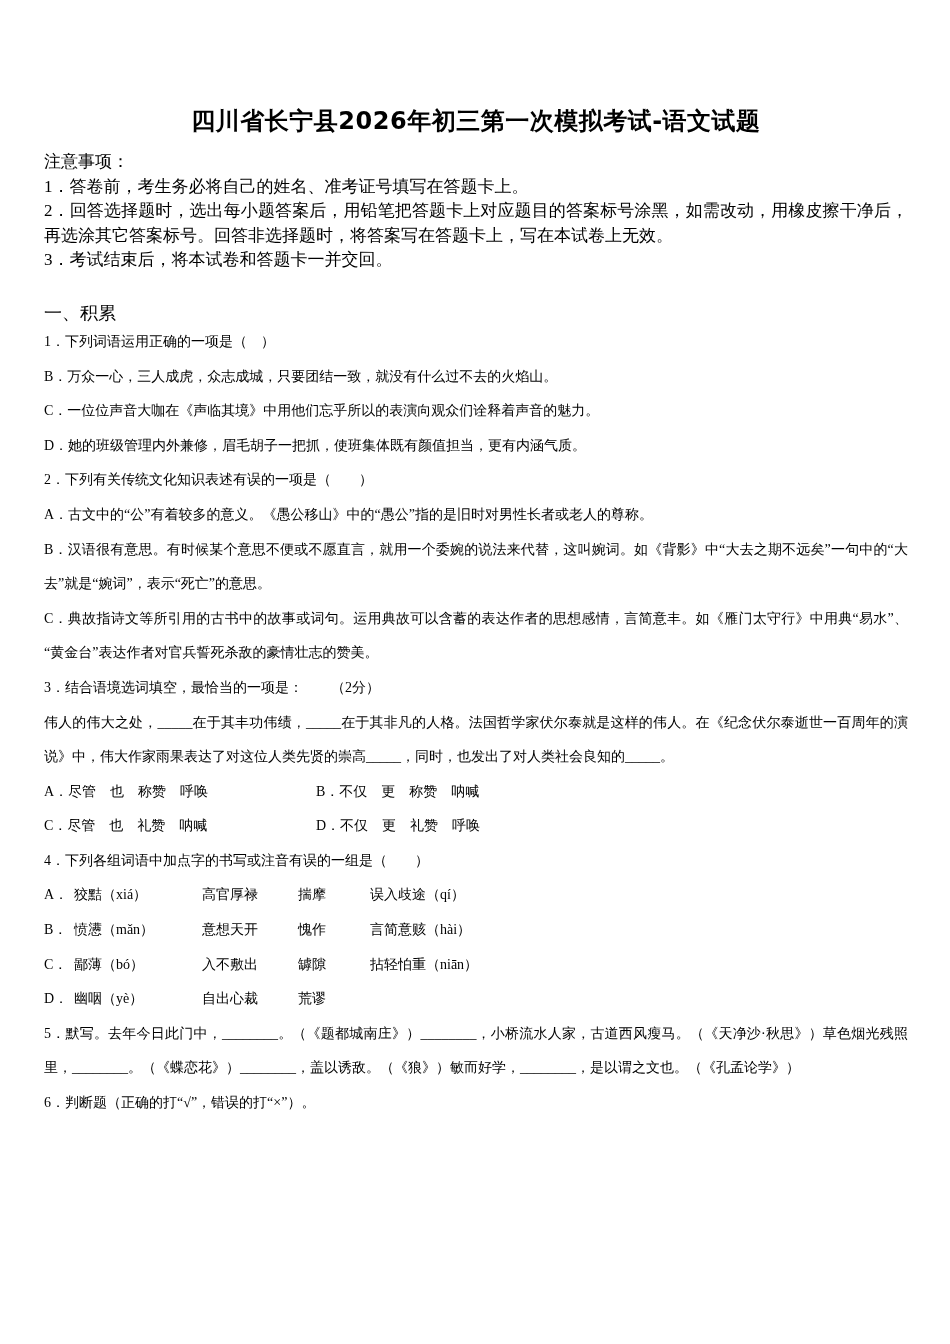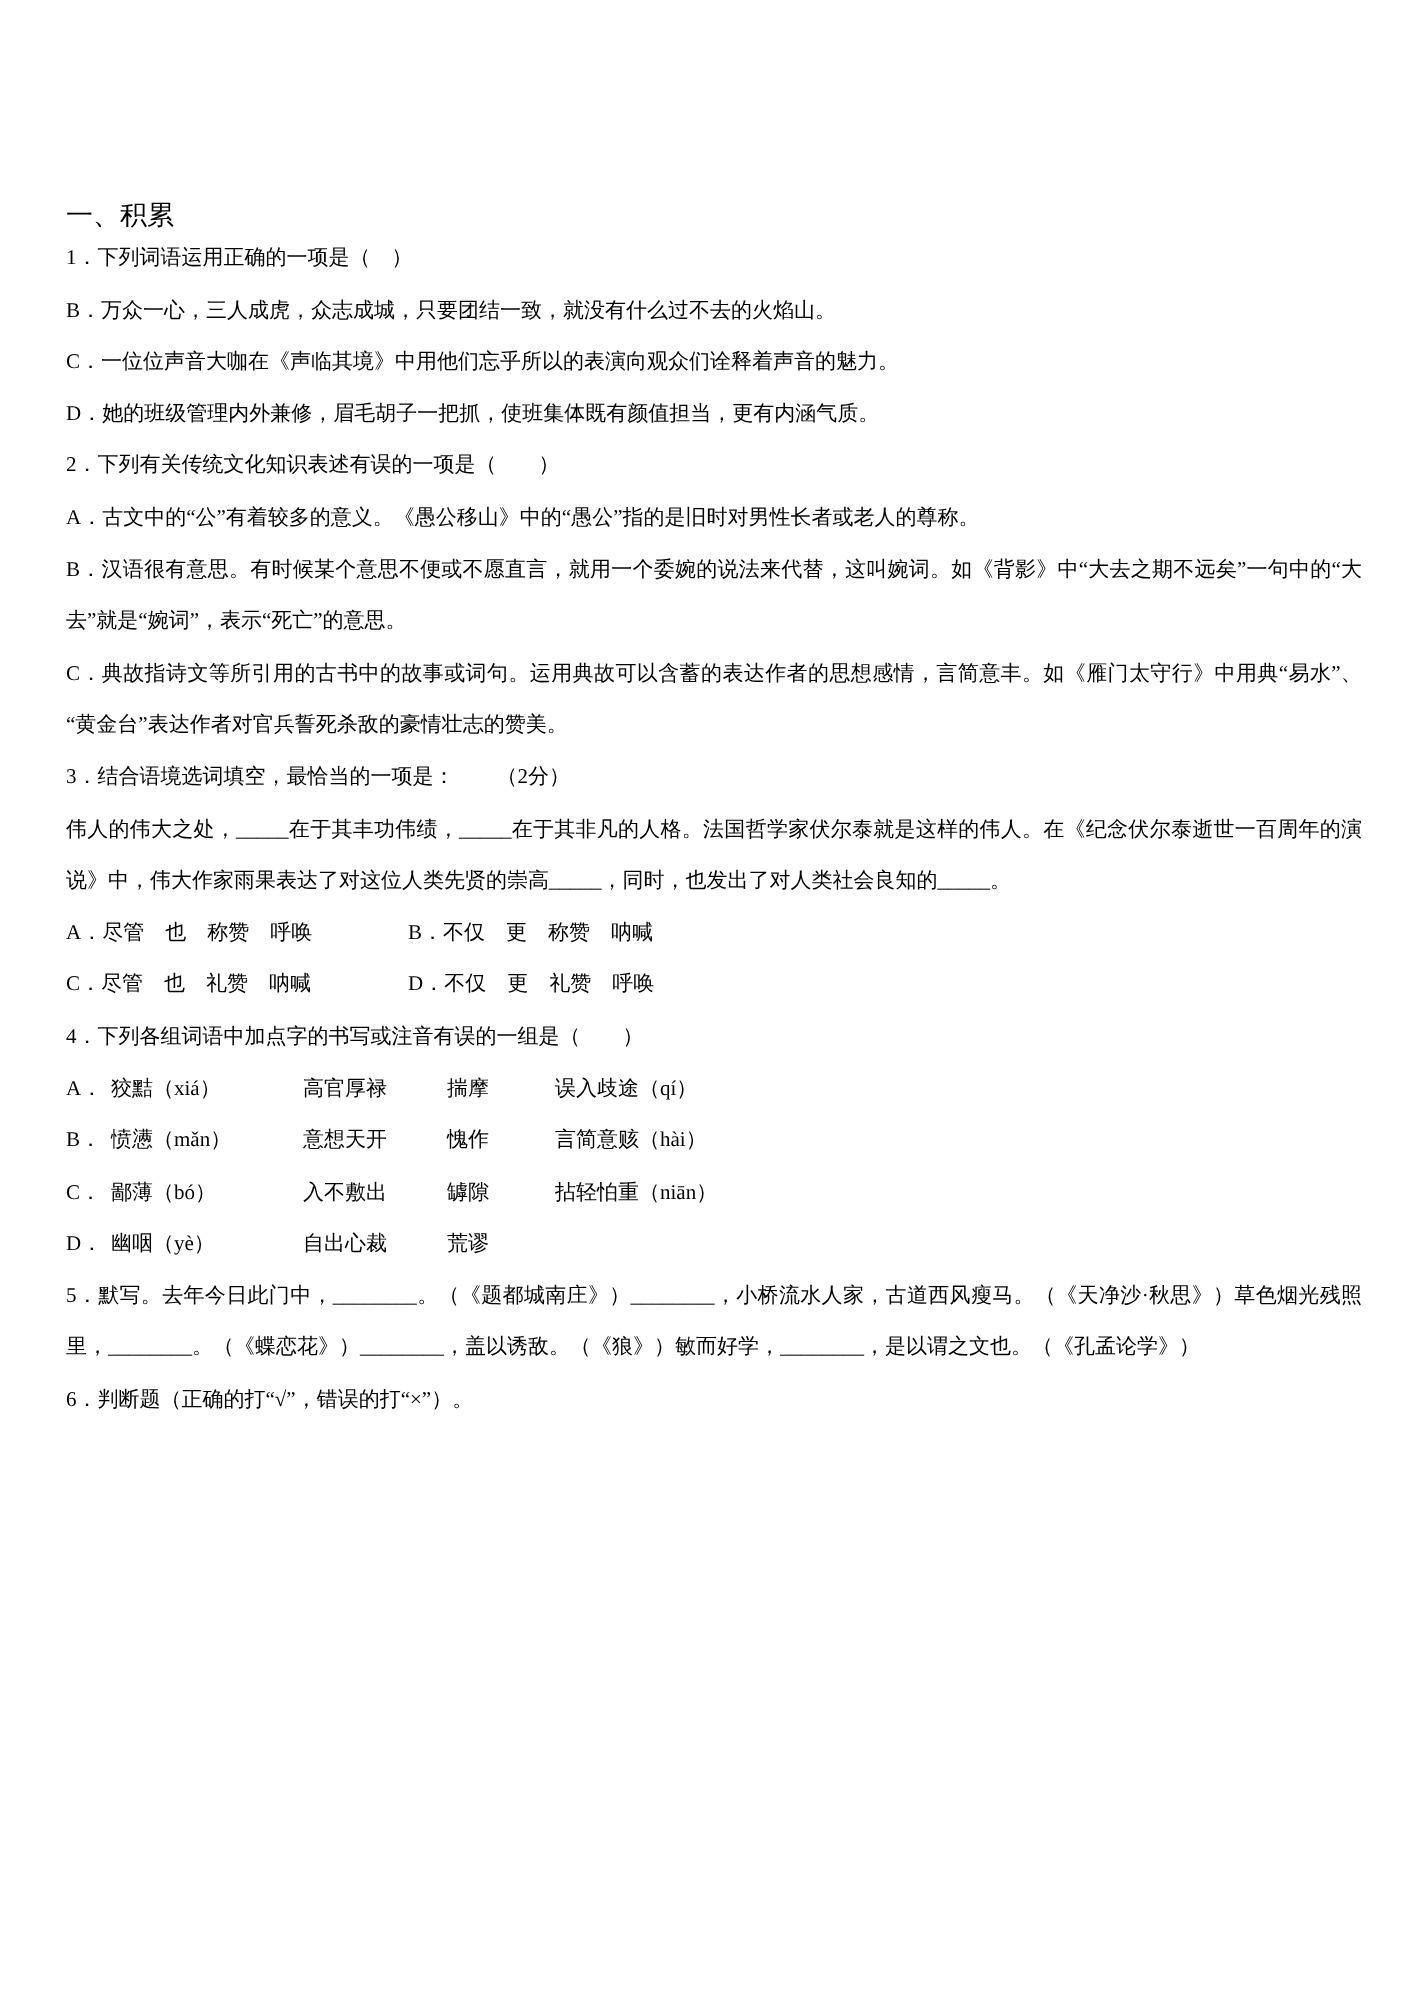--- a/index.html
+++ b/index.html
@@ -41,36 +41,44 @@
     font-size: 14px;
     line-height: 34.6px;
   }
   .content p { margin: 0; }
 
   .just { text-align: justify; }
 
   .optrow {
     display: grid;
     grid-template-columns: 228px 1fr;
+    gap: 44px;
   }
 
   .wordrow {
     display: grid;
     grid-template-columns: 30px 128px 96px 72px 1fr;
   }
   .wordrow span { white-space: nowrap; }
 
   .q6 { margin-top: 12px; }
 </style>
 </head>
 <body>
 
 <div class="page">
 
+  <h1 class="title">四川省长宁县2026年初三第一次模拟考试-语文试题</h1>
 
+  <div class="notice">
+    <p>注意事项：</p>
+    <p>1．答卷前，考生务必将自己的姓名、准考证号填写在答题卡上。</p>
+    <p class="just">2．回答选择题时，选出每小题答案后，用铅笔把答题卡上对应题目的答案标号涂黑，如需改动，用橡皮擦干净后，再选涂其它答案标号。回答非选择题时，将答案写在答题卡上，写在本试卷上无效。</p>
+    <p>3．考试结束后，将本试卷和答题卡一并交回。</p>
+  </div>
 
   <h2 class="section-heading">一、积累</h2>
 
   <div class="content">
 
     <p>1．下列词语运用正确的一项是（　）</p>
     <p>B．万众一心，三人成虎，众志成城，只要团结一致，就没有什么过不去的火焰山。</p>
     <p>C．一位位声音大咖在《声临其境》中用他们忘乎所以的表演向观众们诠释着声音的魅力。</p>
     <p>D．她的班级管理内外兼修，眉毛胡子一把抓，使班集体既有颜值担当，更有内涵气质。</p>
 

